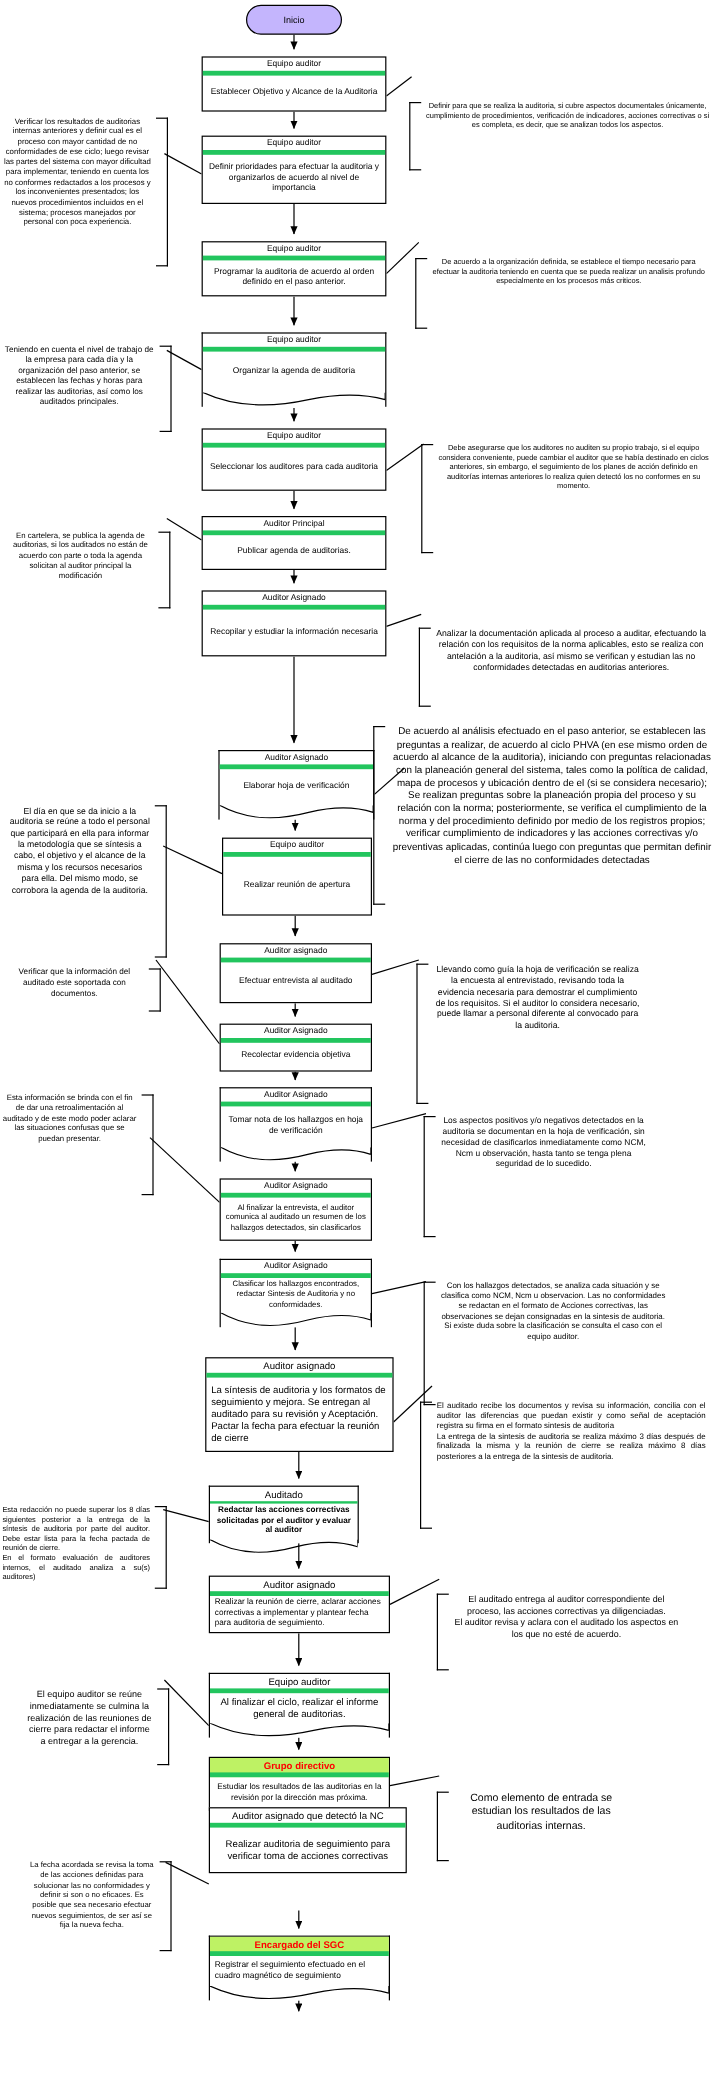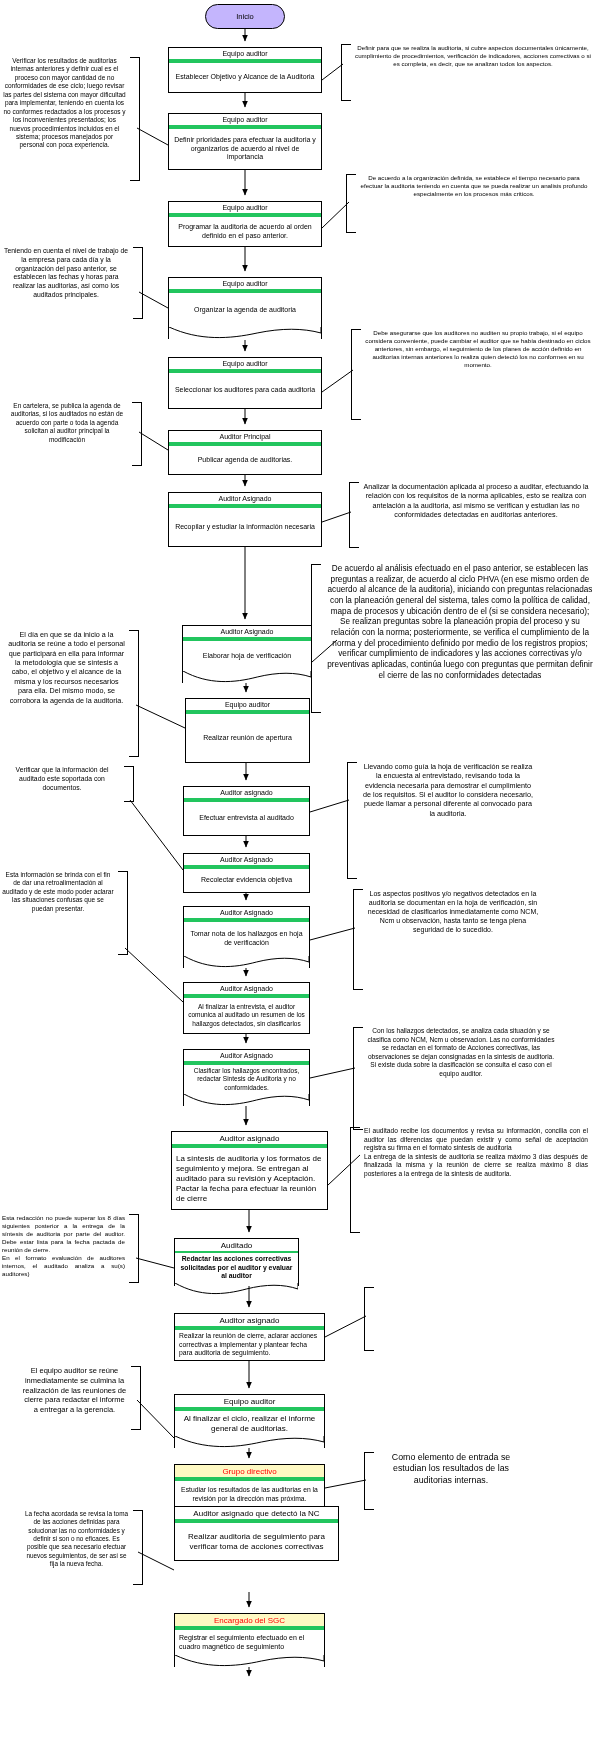--- a/index.html
+++ b/index.html
@@ -6,24 +6,24 @@
   #canvas{position:relative;width:600px;height:1746px;background:#fff;overflow:hidden;
           font-family:"Liberation Sans","DejaVu Sans",sans-serif;color:#000;}
   #wires{position:absolute;left:0;top:0;width:600px;height:1746px;}
   .node{position:absolute;background:#fff;border:1px solid #000;display:flex;flex-direction:column;
         text-align:center;box-sizing:border-box;}
   .node-header{flex:0 0 auto;border-bottom:4px solid #22c55e;padding:2px 1px 1px 1px;font-size:7px;line-height:1.15;}
   .node-body{flex:1 1 auto;display:flex;align-items:center;justify-content:center;
              padding:2px 4px;font-size:7px;line-height:1.25;}
   .node.doc{border-bottom:none;}
   .wave{flex:0 0 auto;display:block;width:100%;height:12px;}
-  .hl .node-header{background:#fef9c3;color:#FF0000;font-weight:normal;font-size:8px;}
+  .hl .node-header{background:#bef264;color:#FF0000;font-weight:bold;font-size:8px;}
   .terminator{position:absolute;border:1px solid #000;border-radius:14px;background:#c4b5fd;
               display:flex;align-items:center;justify-content:center;font-size:7.5px;box-sizing:border-box;}
-  .note{position:absolute;line-height:1.3;box-sizing:border-box;text-align:center;}
+  .note{position:absolute;line-height:1.3;box-sizing:border-box;text-align:center;margin-top:41px;}
   .note-text{white-space:pre-line;}
   .note-left{padding-right:14px;}
   .note-right{padding-left:14px;}
   .bracket-r{position:absolute;right:0;top:0;height:100%;width:10px;box-sizing:border-box;
              border-top:1px solid #000;border-right:1px solid #000;border-bottom:1px solid #000;}
   .bracket-l{position:absolute;left:0;top:0;height:100%;width:10px;box-sizing:border-box;
              border-top:1px solid #000;border-left:1px solid #000;border-bottom:1px solid #000;}
   .fz62{font-size:6.2px;} .fz64{font-size:6.4px;} .fz65{font-size:6.5px;} .fz66{font-size:6.6px;}
   .fz68{font-size:6.8px;} .fz70{font-size:7px;} .fz72{font-size:7.2px;} .fz74{font-size:7.4px;}
   .fz75{font-size:7.5px;} .fz80{font-size:8px;} .fz82{font-size:8.2px;} .fz88{font-size:8.8px;}
@@ -293,19 +293,21 @@
     <div class="bracket-l"></div>
     <div class="note-text">Con los hallazgos detectados, se analiza cada situación y se clasifica como NCM, Ncm u observacion. Las no conformidades se redactan en el formato de Acciones correctivas, las observaciones se dejan consignadas en la sintesis de auditoria. Si existe duda sobre la clasificación se consulta el caso con el equipo auditor.</div>
   </div>
   <div class="note note-right fz66 just" style="left:350px;top:1127px;width:238px;height:106px;">
     <div class="bracket-l"></div>
     <div class="note-text">El auditado recibe los documentos y revisa su información, concilia con el auditor las diferencias que puedan existir y como señal de aceptación registra su firma en el formato sintesis de auditoria
 La entrega de la sintesis de auditoria se realiza máximo 3 días después de finalizada la misma y la reunión de cierre se realiza máximo 8 días posteriores a la entrega de la sintesis de auditoria.</div>
   </div>
   <div class="note note-right fz74" style="left:364px;top:1287px;width:202px;height:64px;">
     <div class="bracket-l"></div>
+    <div class="note-text">El auditado entrega al auditor correspondiente del proceso, las acciones correctivas ya diligenciadas.
+El auditor revisa y aclara con el auditado los aspectos en los que no esté de acuerdo.</div>
   </div>
   <div class="note note-right fz88" style="left:364px;top:1452px;width:160px;height:58px;">
     <div class="bracket-l"></div>
     <div class="note-text">Como elemento de entrada se estudian los resultados de las auditorias internas.</div>
   </div>
 
 </div>
 
 </body></html>

